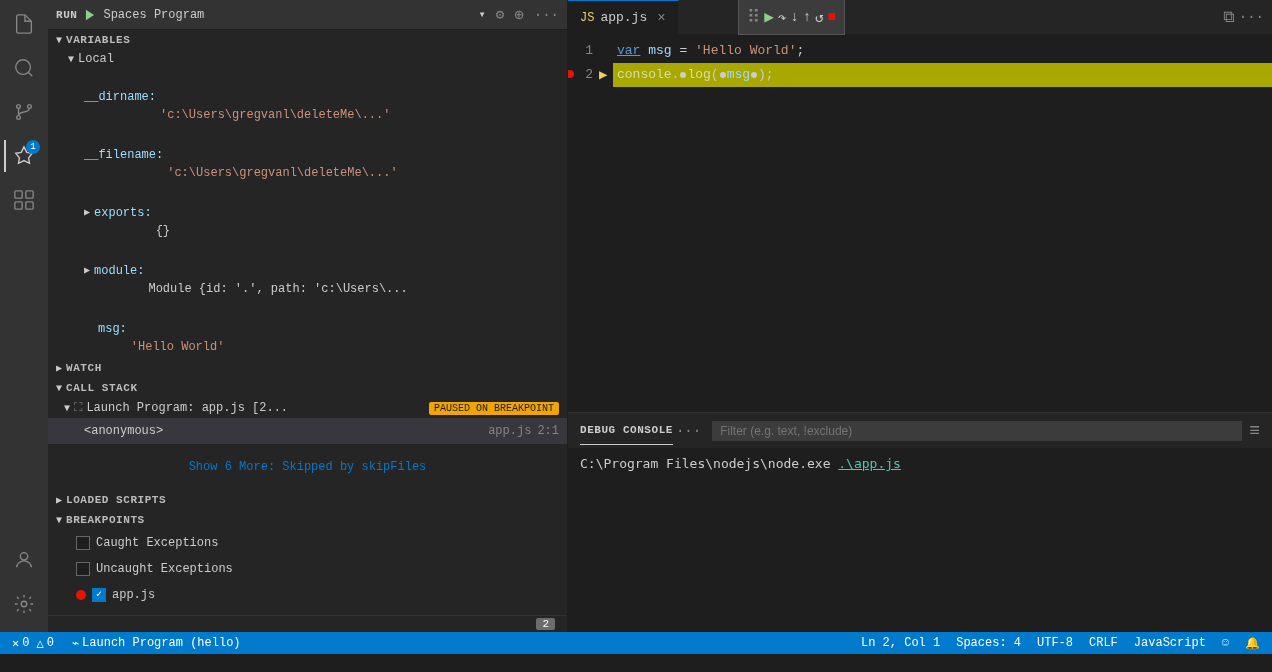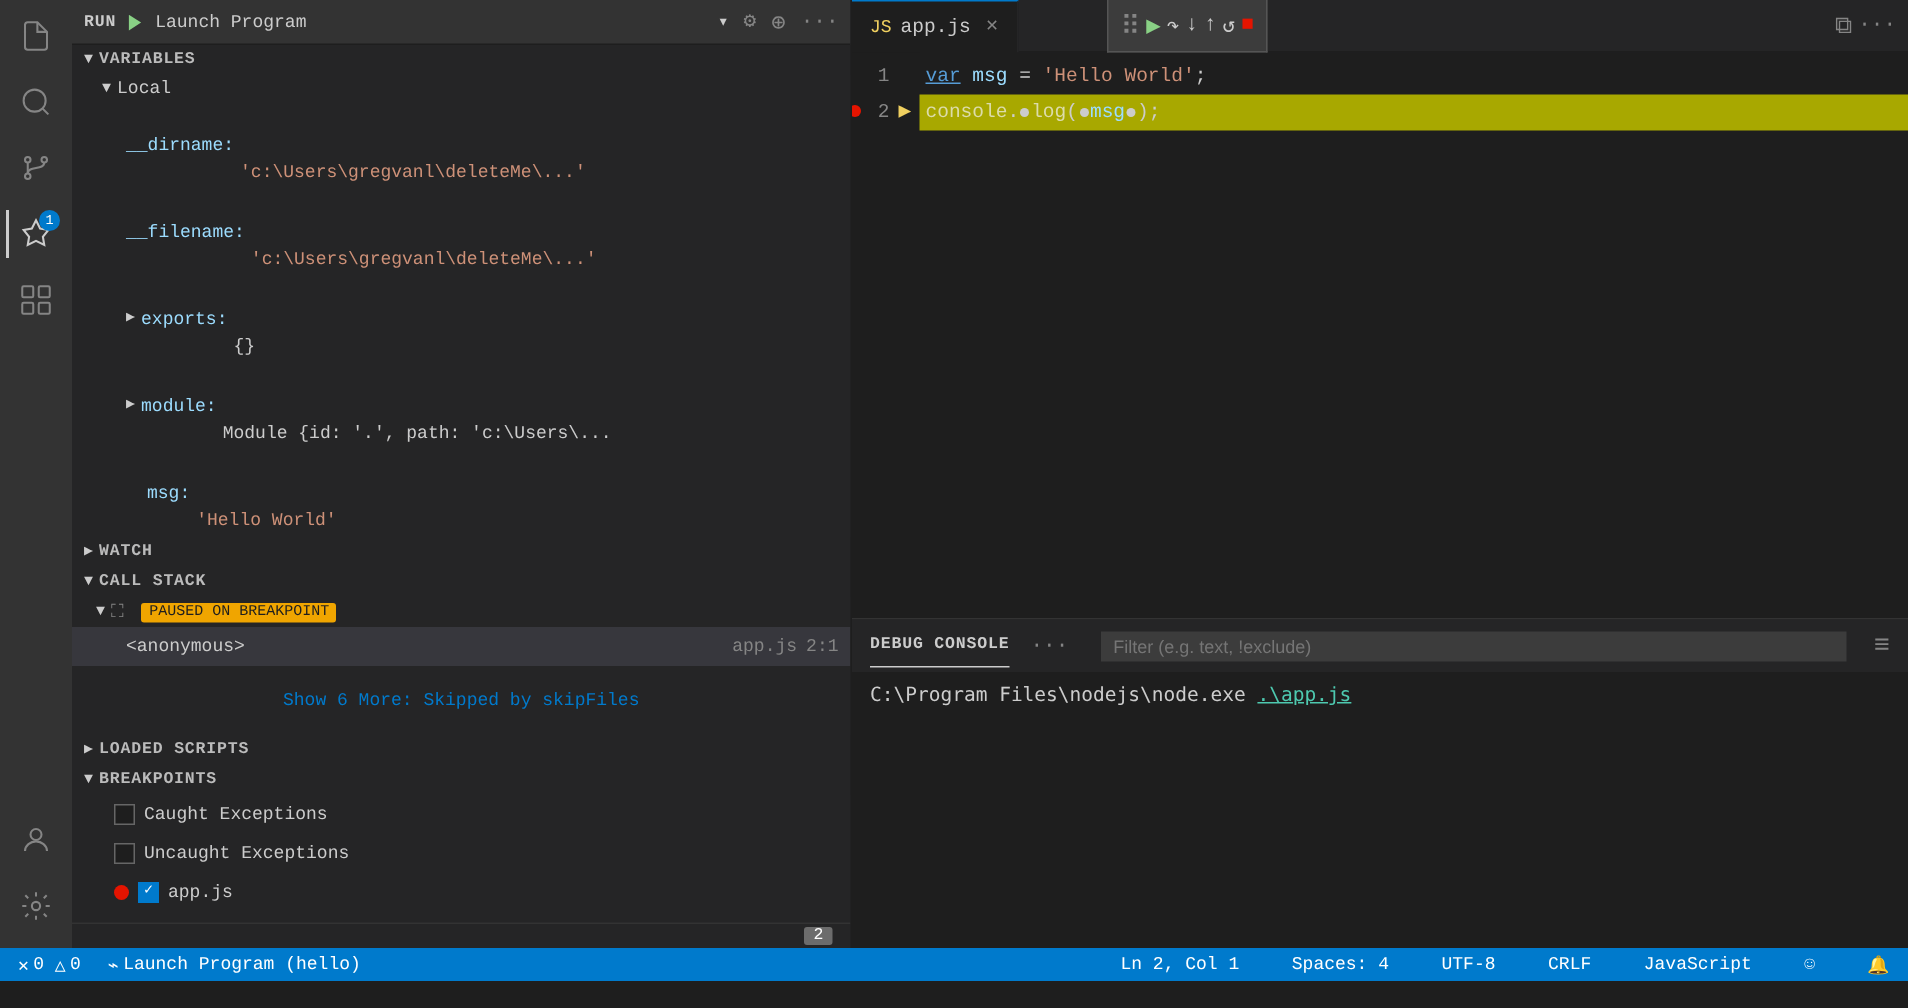--- a/index.html
+++ b/index.html
@@ -277,21 +277,21 @@
       display: flex;
       flex-direction: column;
       border-top: 1px solid #333;
     }
     .console-header {
       display: flex;
       align-items: center;
       padding: 0 12px;
       background: #252526;
       height: 35px;
-      gap: 14px;
+      gap: 3px;
       flex-shrink: 0;
     }
     .console-tab {
       font-size: 11px;
       font-weight: bold;
       color: #cccccc;
       text-transform: uppercase;
       letter-spacing: 0.05em;
       padding: 8px 0;
       border-bottom: 1px solid #cccccc;
@@ -330,21 +330,21 @@
     }
     .status-left {
       display: flex;
       align-items: center;
       gap: 10px;
     }
     .status-right {
       margin-left: auto;
       display: flex;
       align-items: center;
-      gap: 27px;
+      gap: 8px;
     }
     .status-item {
       display: flex;
       align-items: center;
       gap: 3px;
       cursor: pointer;
       padding: 0 4px;
     }
   </style>
 </head>
@@ -404,21 +404,21 @@
 
 <div class="main-container">
 
   <div class="sidebar">
 
     <div class="debug-toolbar">
       <span style="font-size:11px;color:#cccccc;font-weight:bold;letter-spacing:0.05em;">RUN</span>
       <svg width="14" height="14" viewBox="0 0 24 24" fill="#89d185">
           <polygon points="5 3 19 12 5 21 5 3"></polygon>
         </svg>
-      <span style="font-size:12px;color:#cccccc;flex:1;">Launch Program</span>
+      <span style="font-size:12px;color:#cccccc;flex:1;">Spaces Program</span>
       <span style="color:#cccccc;font-size:12px;">▾</span>
       <span style="color:#858585;font-size:14px;margin-left:4px;">⚙</span>
       <span style="color:#858585;font-size:16px;margin-left:4px;">⊕</span>
       <span style="color:#858585;font-size:14px;margin-left:4px;">···</span>
     </div>
 
     <div class="sidebar-content">
 
       <div class="section-header">
         <span class="chevron">▼</span>
@@ -460,20 +460,21 @@
       </div>
 
       <div class="section-header">
         <span class="chevron">▼</span>
         <span class="section-title">CALL STACK</span>
       </div>
 
       <div class="launch-item">
         <span style="margin-right:4px;color:#cccccc;font-size:10px;">▼</span>
         <span style="margin-right:4px;color:#858585;font-size:12px;">⛶</span>
+        <span style="flex:1;font-size:12px;color:#cccccc;">Launch Program: app.js [2...</span>
         <span class="paused-badge">PAUSED ON BREAKPOINT</span>
       </div>
 
       <div class="callstack-item selected" style="background:#37373d;">
         <span style="width:12px;display:inline-block;"></span>
         <span class="callstack-name">&lt;anonymous&gt;</span>
         <span class="callstack-file">app.js</span>
         <span class="callstack-line">2:1</span>
       </div>
 

